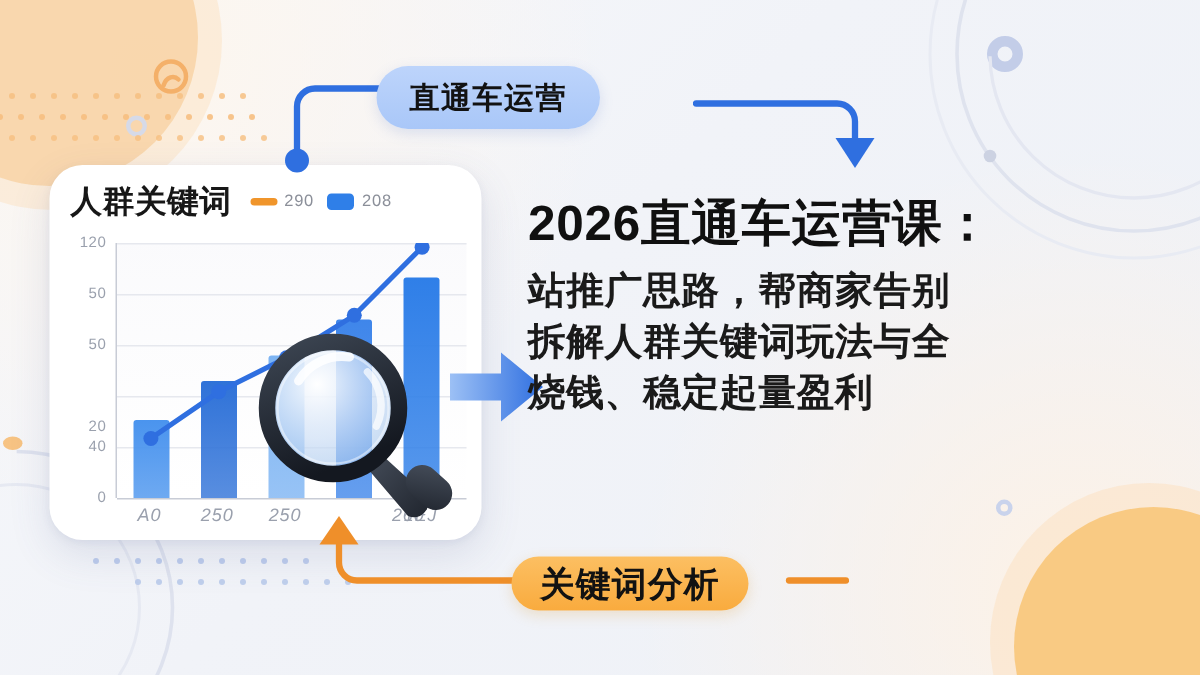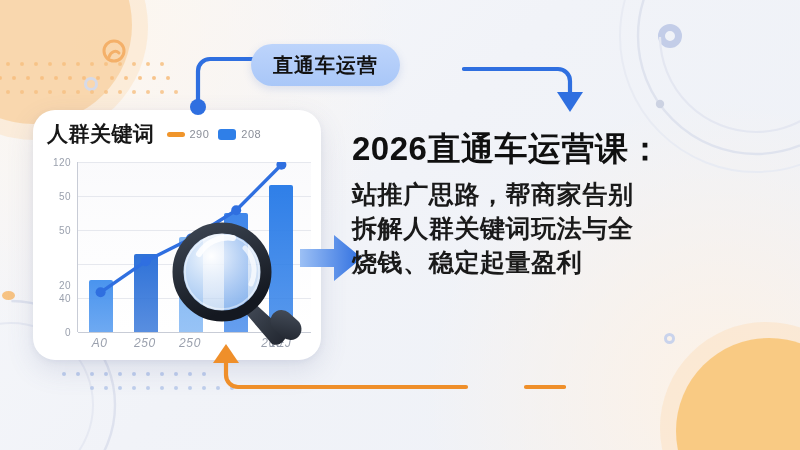--- a/index.html
+++ b/index.html
@@ -364,20 +364,23 @@
 
   <svg id="conn-bottom" viewBox="0 0 370 52">
     <path d="M270 43 H42 a12 12 0 0 1-12-12 V18" fill="none" stroke="#ef8f2a" stroke-width="4.2" stroke-linecap="round"></path>
     <path d="M17 19 H43 L30 0 Z" fill="#ef8f2a"></path>
     <path d="M330 43 H368" fill="none" stroke="#ef8f2a" stroke-width="4.2" stroke-linecap="round"></path>
   </svg>
 
   <div id="badge-top">
     <span>直通车运营</span>
   </div>
+  <div id="badge-bottom">
+    <span>关键词分析</span>
+  </div>
 
   <div id="headline">
     <div id="headline-main">2026直通车运营课：</div>
     <div id="subhead">
         <div class="sub-line">站推广思路，帮商家告别</div>
         <div class="sub-line">拆解人群关键词玩法与全</div>
         <div class="sub-line">烧钱、稳定起量盈利</div>
       </div>
   </div>
 

